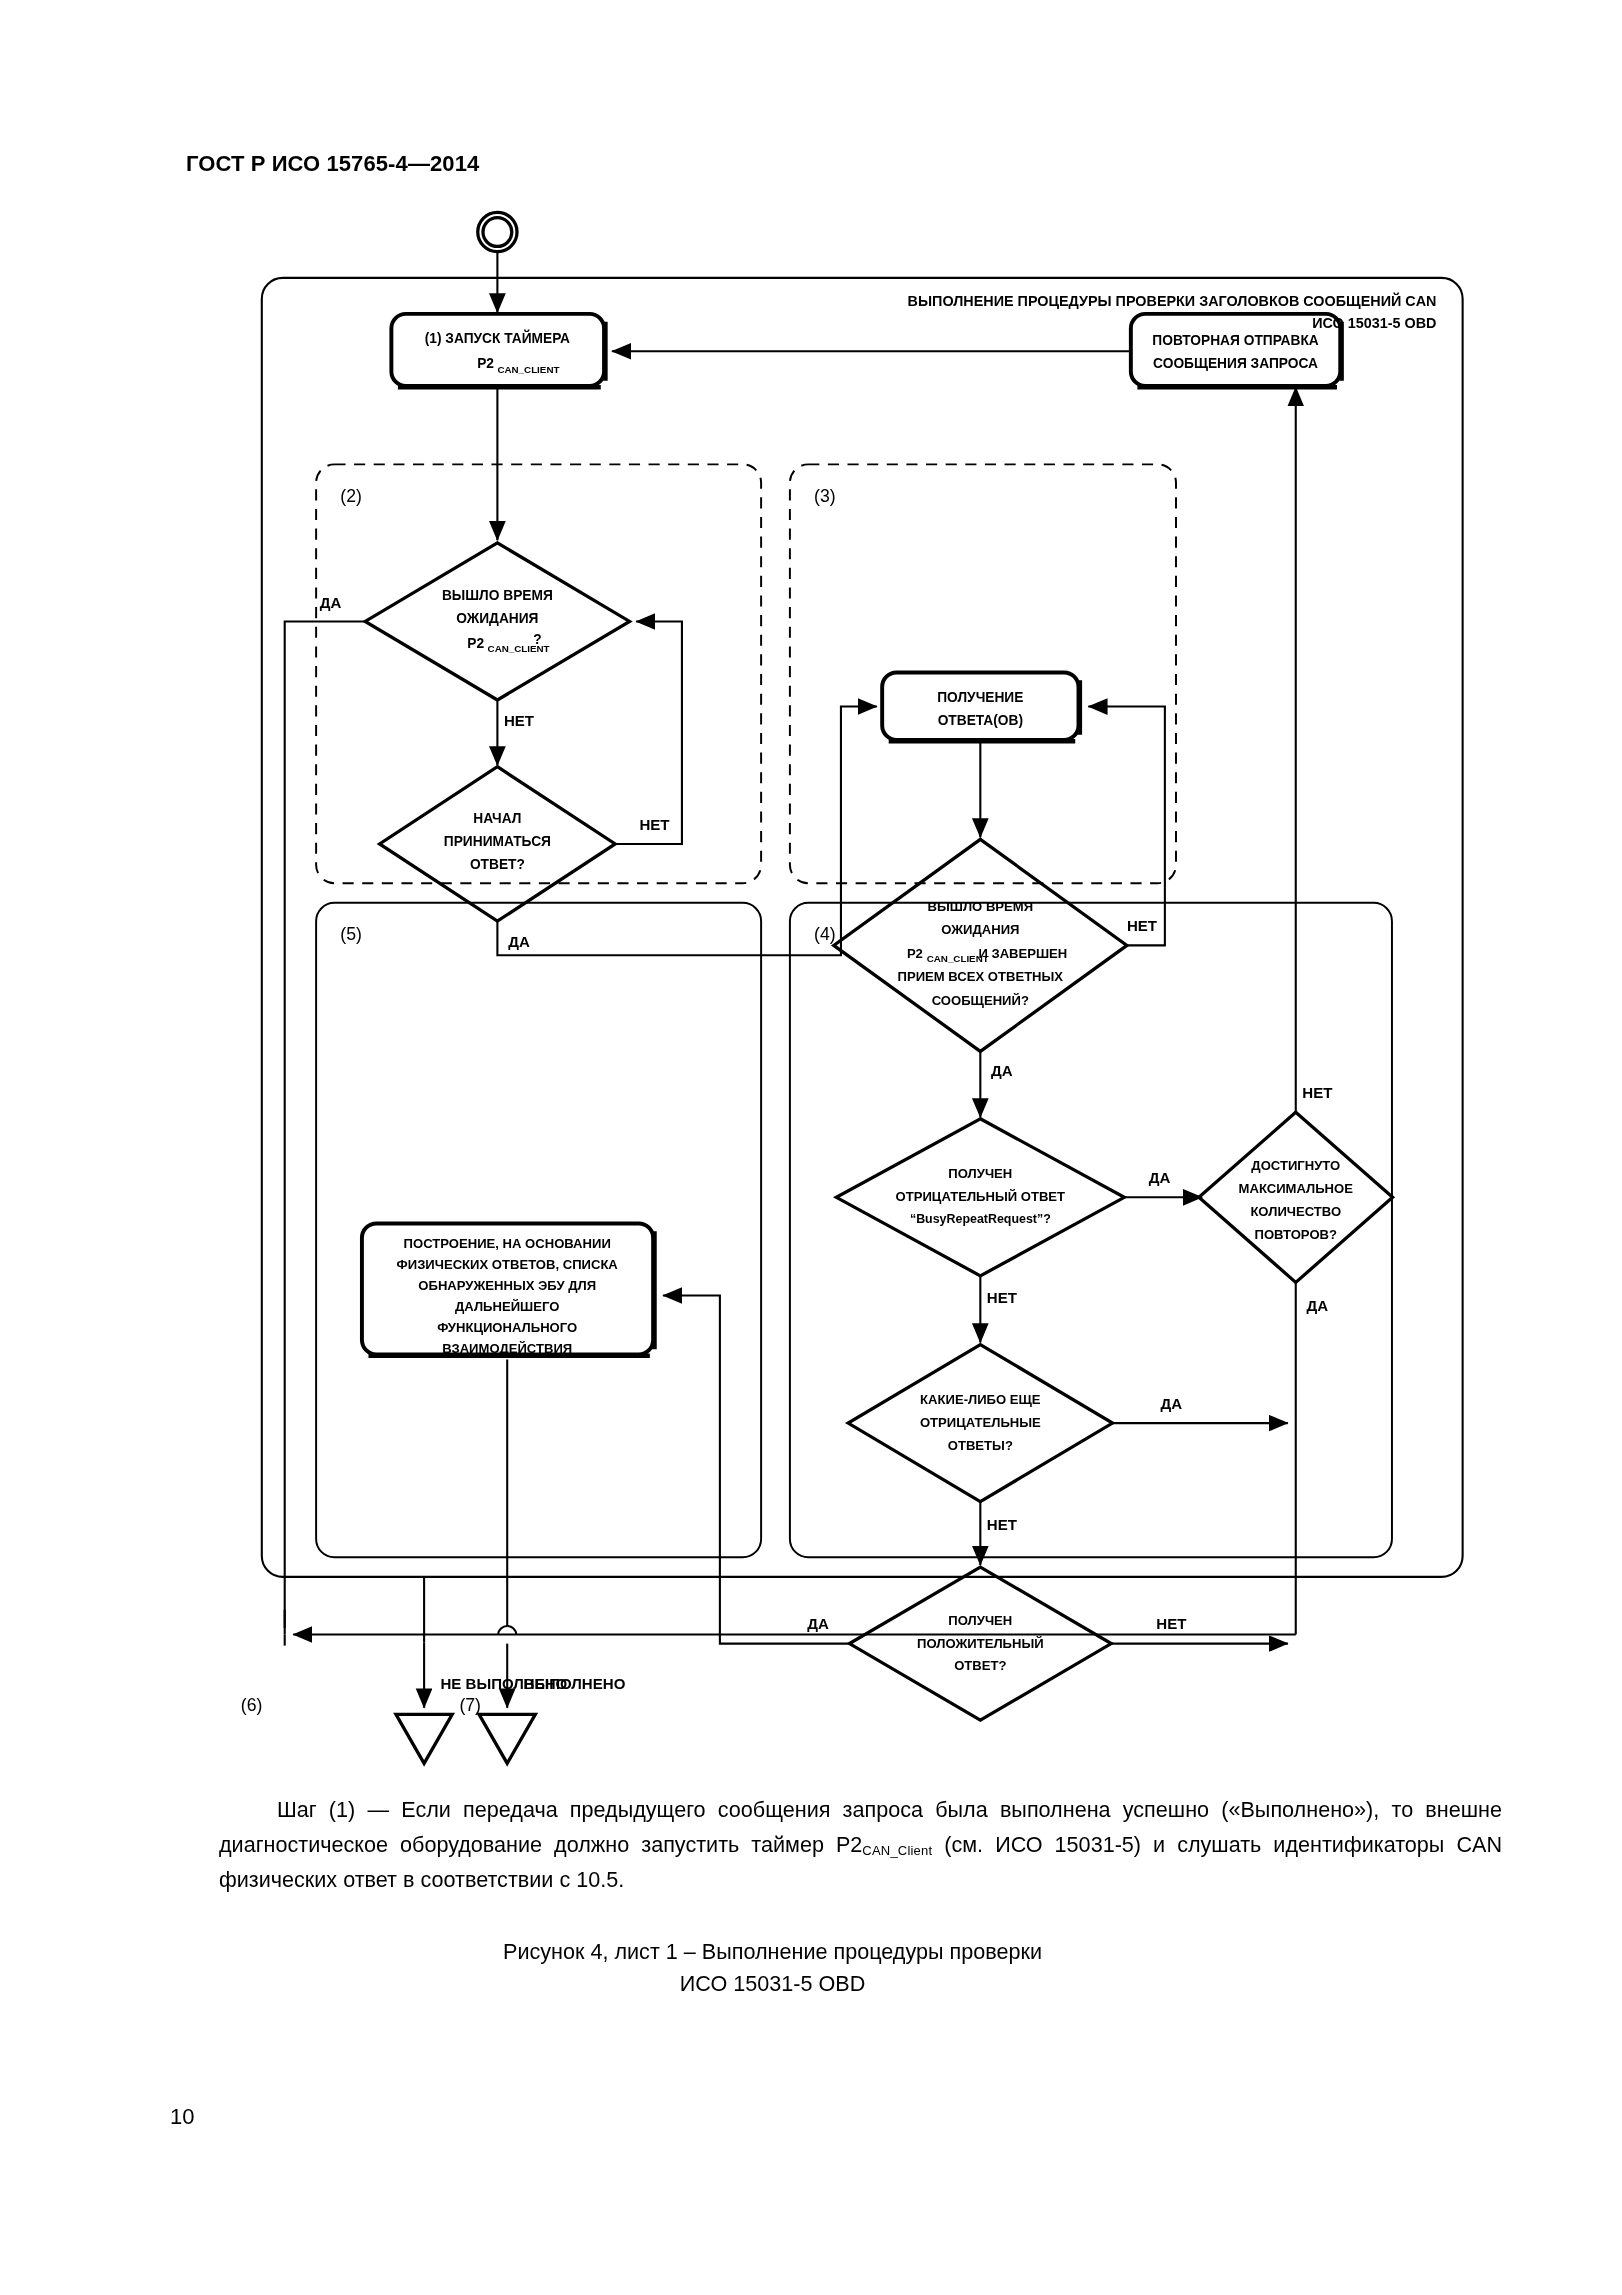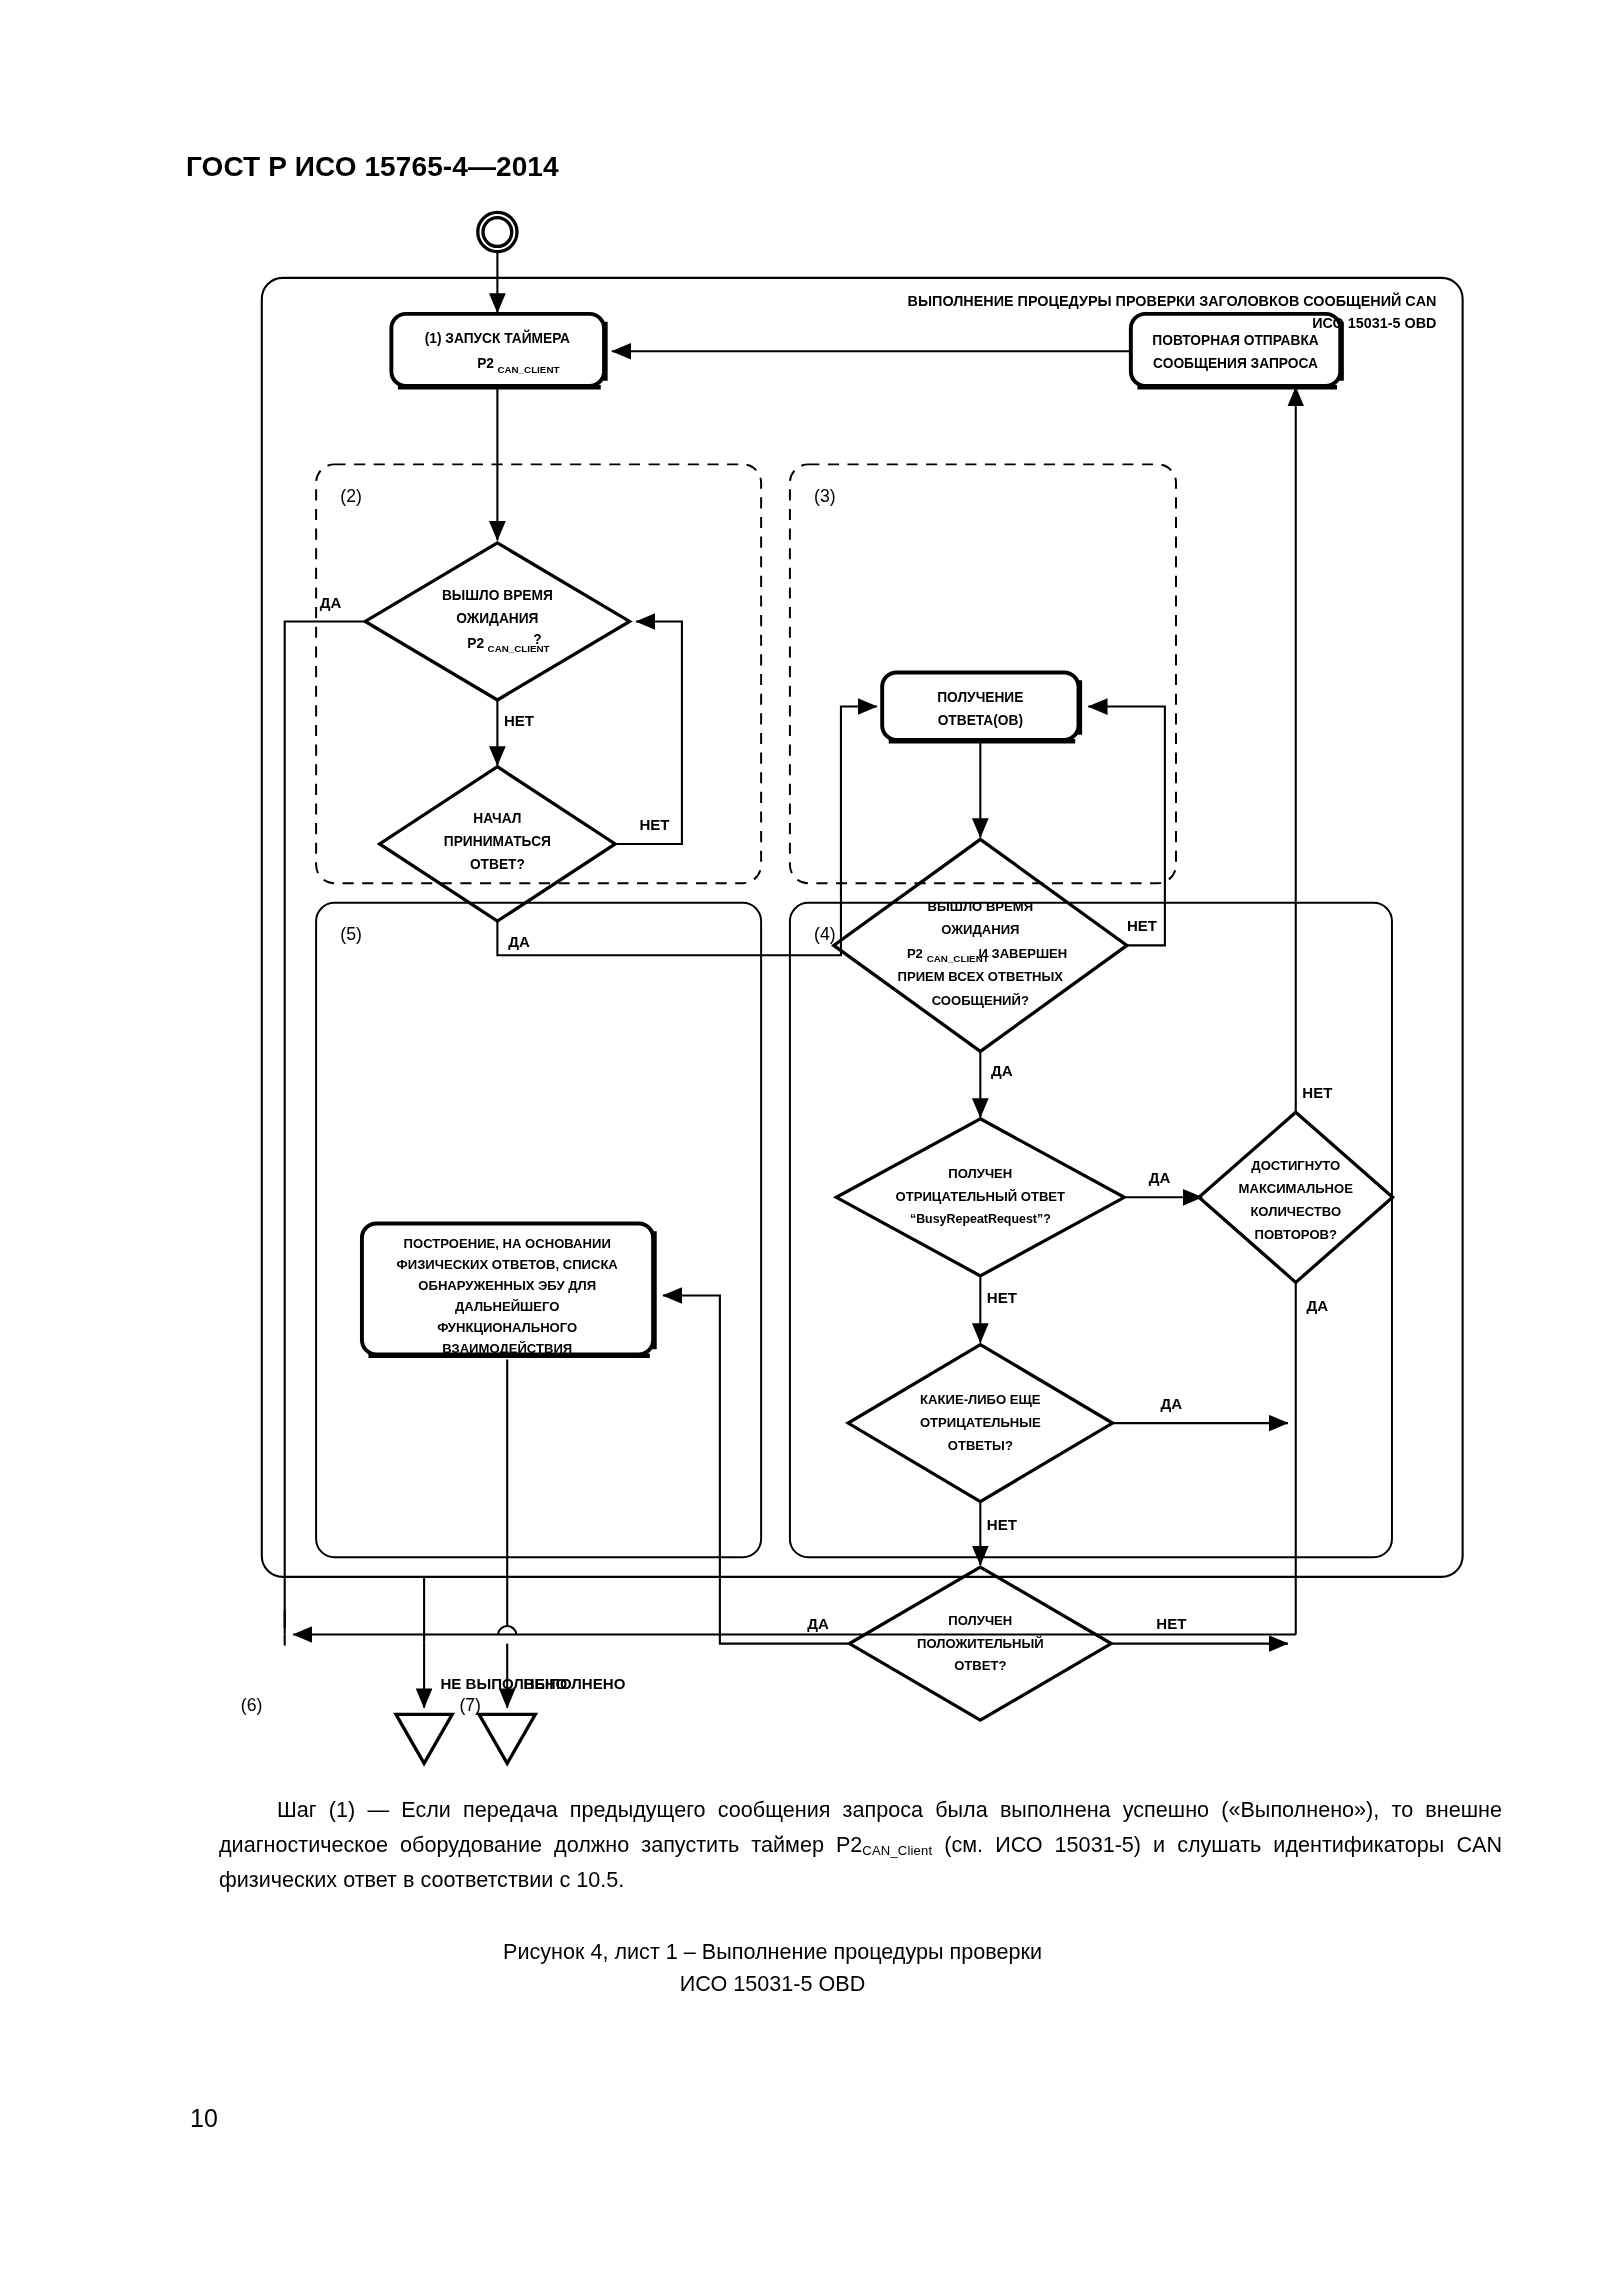--- a/index.html
+++ b/index.html
@@ -1,24 +1,24 @@
 <!DOCTYPE html>
 <html style="font-size:10.5px"><head>
 <meta charset="utf-8">
 <style>
   html,body{margin:0;padding:0;background:#fff;}
   body{width:1623px;height:2295px;position:relative;font-family:"Liberation Sans",sans-serif;color:#000;}
   .page{position:absolute;inset:0;}
-  #doc-header{position:absolute;left:186px;top:151px;font-size:28px;font-weight:bold;letter-spacing:0.1px;}
+  #doc-header{position:absolute;left:186px;top:151px;font-size:22px;font-weight:bold;letter-spacing:0.1px;}
   #figure-svg{position:absolute;left:0;top:183px;}
   #body-text{position:absolute;left:185px;top:1793px;width:1283px;font-size:21.6px;line-height:1.62;text-align:justify;margin-left:34px;}
   #body-text .indent{display:inline-block;width:58px;}
   .sub{font-size:13px;vertical-align:-3.3px;letter-spacing:0.2px;}
   #figure-caption{position:absolute;left:0;top:1936px;width:1545px;text-align:center;font-size:21.6px;line-height:1.5;}
-  #page-number{position:absolute;left:190px;top:2104px;font-size:25px;}
+  #page-number{position:absolute;left:170px;top:2104px;font-size:22px;}
   text{font-family:"Liberation Sans",sans-serif;fill:#000;}
   .flowtxt{font-size:21px;font-weight:bold;}
   .flowtxt-sm{font-size:20px;font-weight:bold;}
   .smallcapsub{font-size:15px;font-weight:bold;}
   .yesno{font-size:23px;font-weight:bold;}
   .grpnum{font-size:27px;}
   .title-t{font-size:22px;font-weight:bold;}
   .ln{stroke:#000;fill:none;}
 </style>
 </head>

